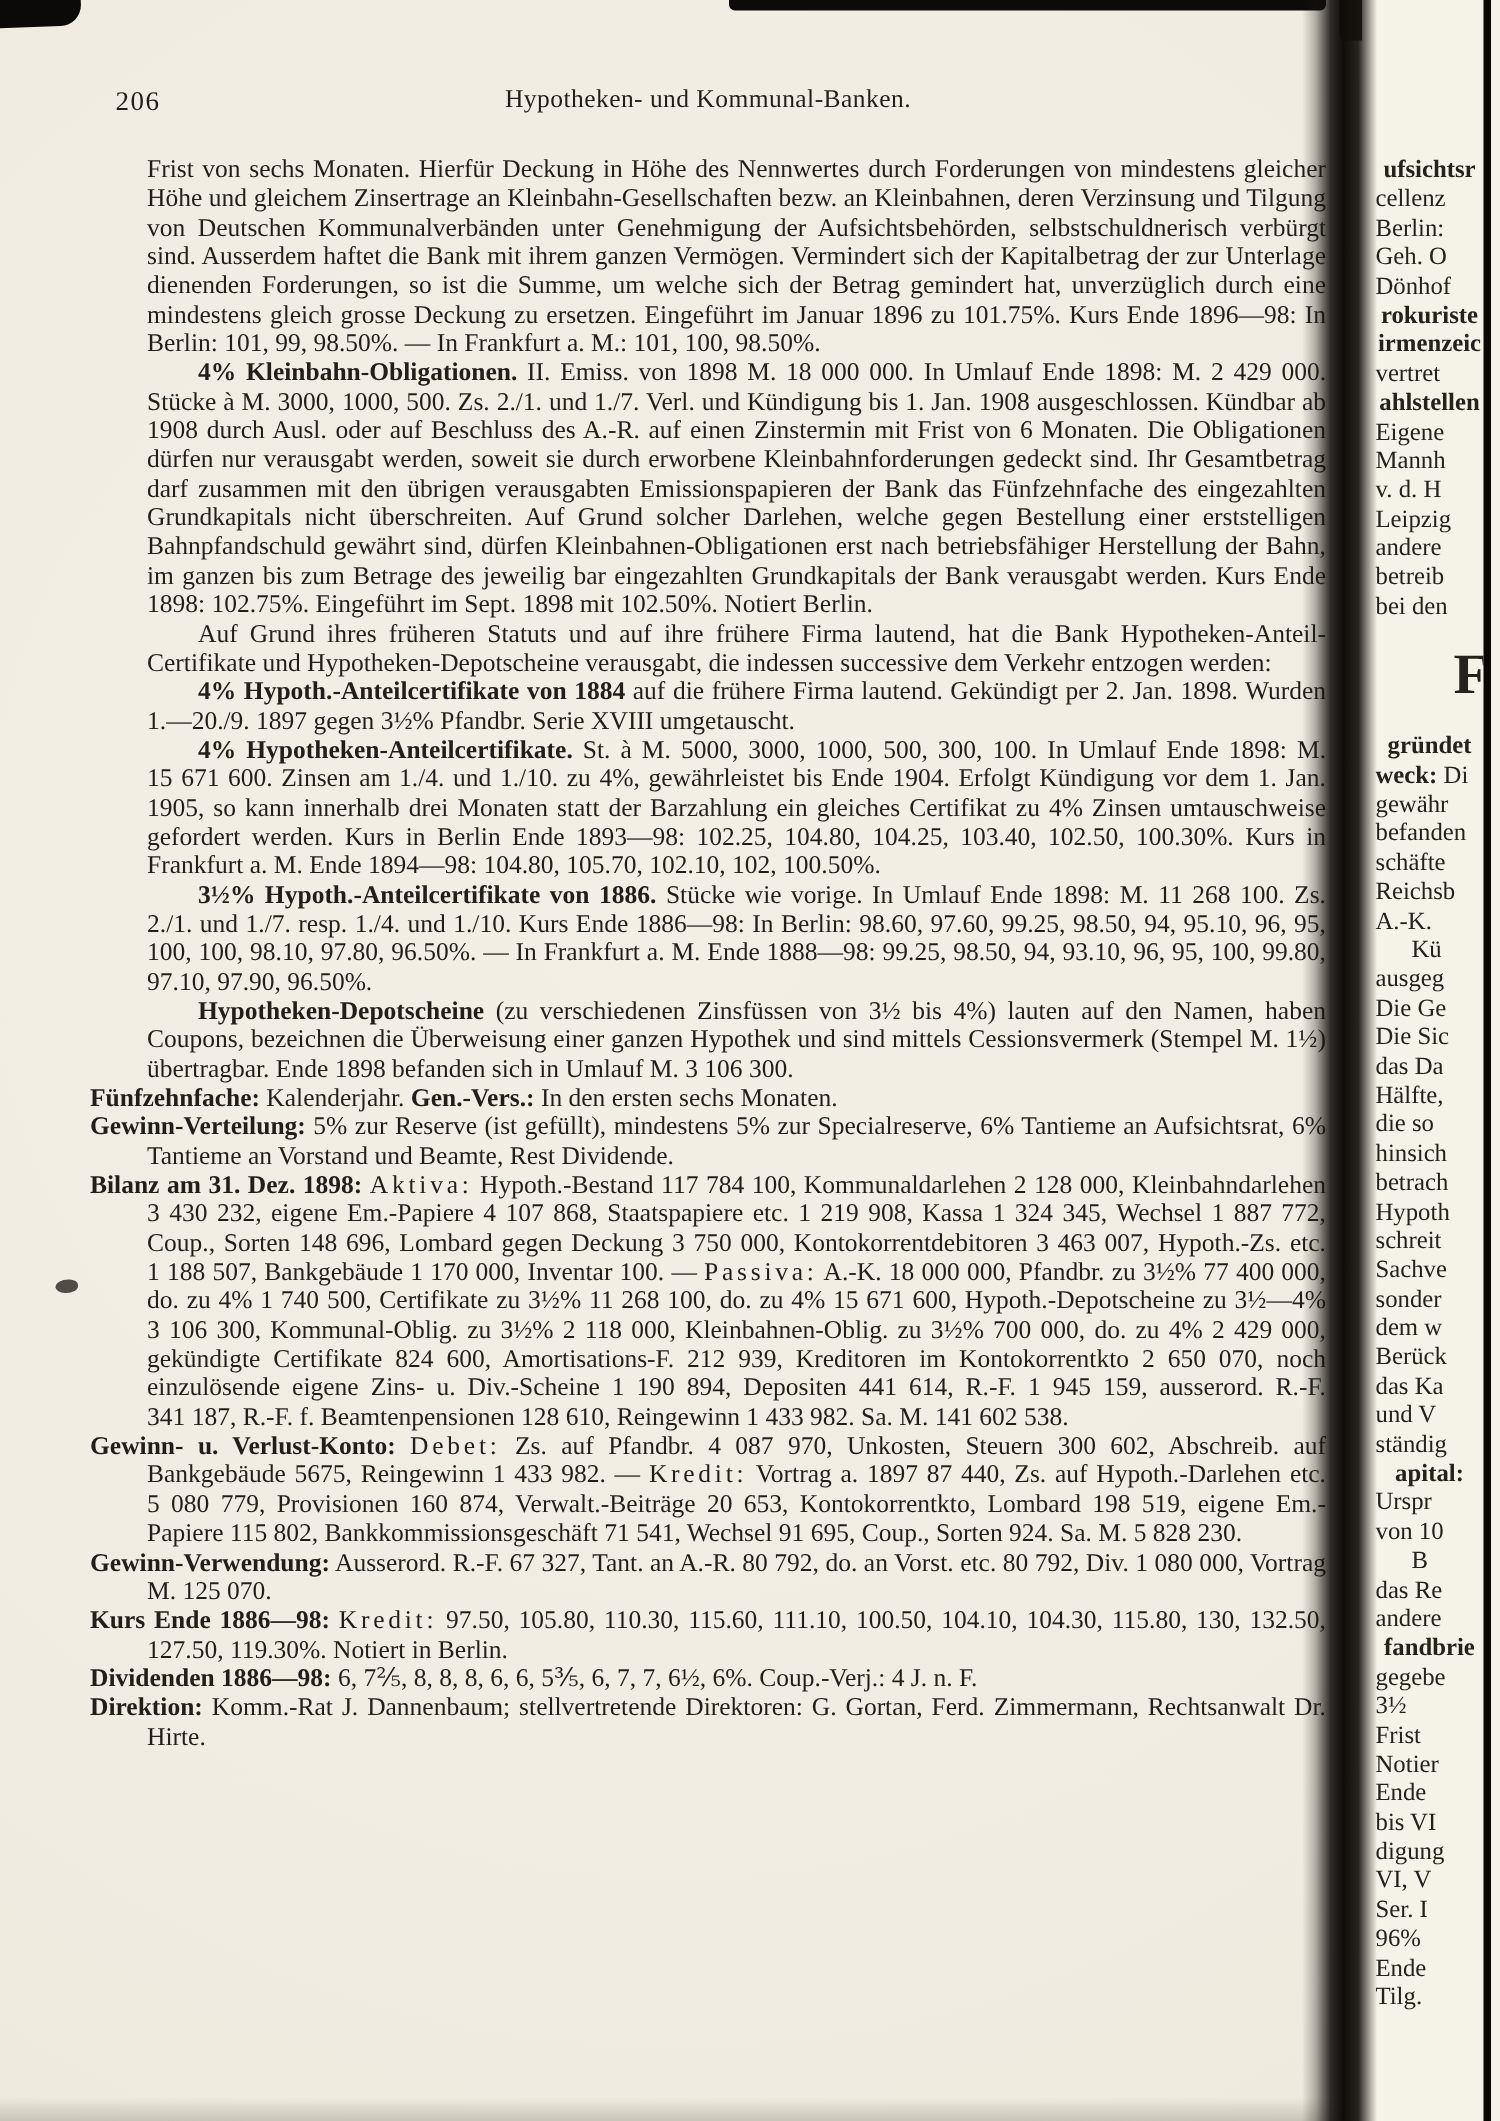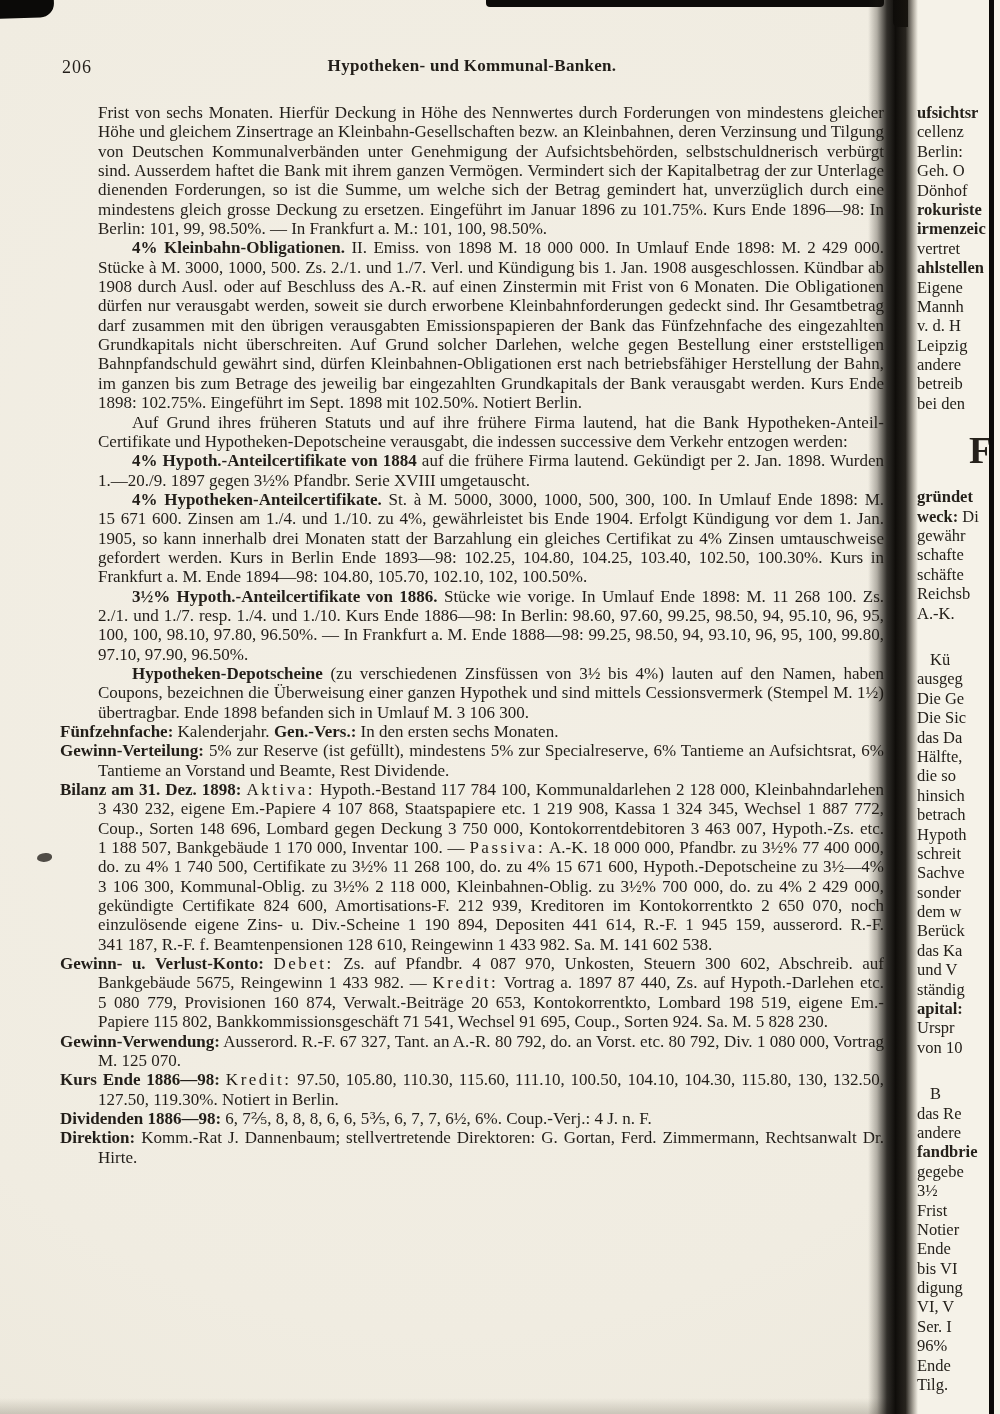--- a/index.html
+++ b/index.html
@@ -50,43 +50,43 @@
   .right-paper {
     position:absolute; left:908px; top:0; right:0; height:1414px;
     background:#f5f2e8; z-index:1;
   }
   .edge-line {
     position:absolute; left:989px; top:0; width:5px; height:1414px;
     background:#090806; z-index:6;
   }
   
   .running-head { position:absolute; left:60px; top:56px; width:824px; z-index:2; }
-  .page-num { position:absolute; left:2px; top:1px; font-size:18px; letter-spacing:1px; }
-  .head-title { display:block; text-align:center; font-size:17px; font-weight:bold; letter-spacing:0.3px; }
+  .page-num { position:absolute; left:17px; top:1px; font-size:18px; letter-spacing:1px; }
+  .head-title { display:block; text-align:center; font-size:17px; font-weight:normal; letter-spacing:0.3px; }
   
   .body-text {
     position:absolute; left:60px; top:103px; width:824px; z-index:2;
     font-size:17px; line-height:19.35px; text-align:justify;
     hyphens:auto; -webkit-hyphens:auto;
   }
   .para { margin:0; text-align:justify; }
   .para.body  { margin-left:38px; }
   .para.body.indent { text-indent:34px; }
   .para.entry { padding-left:38px; text-indent:-38px; }
-  .b  { font-weight:bold; }
+  .b  { font-weight:bold;text-align:center; }
   .sp { letter-spacing:2.5px; }
   
   .right-page {
     position:absolute; left:917px; top:103px; width:72px; height:1300px;
     overflow:hidden; z-index:4;
     font-size:16.5px; color:#25211b;
   }
   .rline { height:19.4px; line-height:19.4px; white-space:nowrap; }
   .rline.b { font-weight:bold; }
-  .rline.ind { padding-left:13px;margin-top:27px; }
+  .rline.ind { padding-left:24px; }
   .rline.big { height:48px; line-height:46px; font-size:38px; font-weight:bold; padding-left:52px; }
 </style>
 </head>
 <body>
 
 <div class="sheet">
 
   <div class="right-paper"></div>
 
   <div class="running-head">
@@ -126,21 +126,21 @@
       <div class="rline">Mannh</div>
       <div class="rline">v. d. H</div>
       <div class="rline">Leipzig</div>
       <div class="rline">andere</div>
       <div class="rline">betreib</div>
       <div class="rline">bei den</div>
       <div class="rline big" style="margin-top: 14px;">F</div>
       <div class="rline b" style="margin-top: 12px;">gründet</div>
       <div class="rline"><span class="b">weck:</span><span> Di</span></div>
       <div class="rline">gewähr</div>
-      <div class="rline">schafte</div>
+      <div class="rline">befanden</div>
       <div class="rline">schäfte</div>
       <div class="rline">Reichsb</div>
       <div class="rline">A.-K.</div>
       <div class="rline ind">Kü</div>
       <div class="rline">ausgeg</div>
       <div class="rline">Die Ge</div>
       <div class="rline">Die Sic</div>
       <div class="rline">das Da</div>
       <div class="rline">Hälfte,</div>
       <div class="rline">die so</div>

